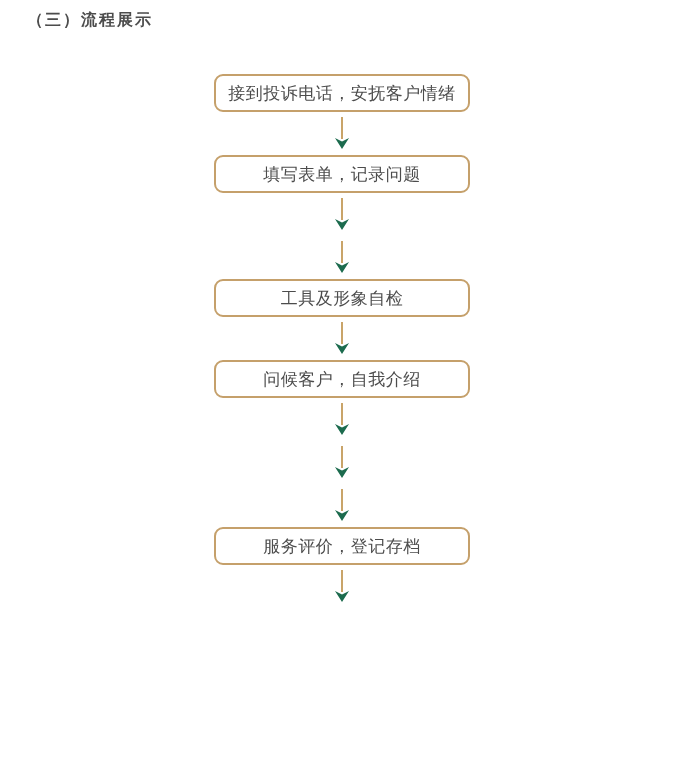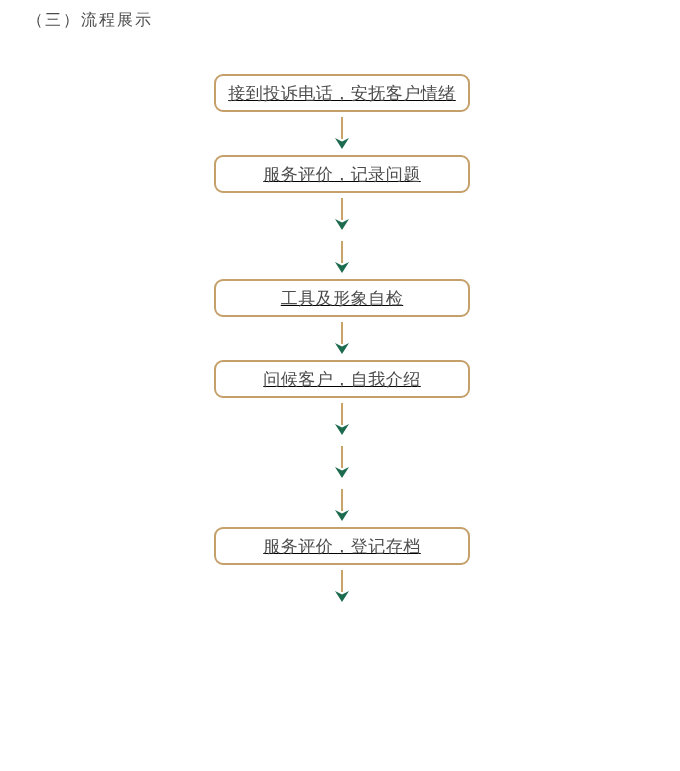--- a/index.html
+++ b/index.html
@@ -10,30 +10,30 @@
     position: relative;
     overflow: hidden;
   }
   .page-title {
     position: absolute;
     left: 27px; top: 10px;
     font-size: 16px;
     letter-spacing: 2px;
     color: var(--text-color, #4c4c4c);
     white-space: nowrap;
+    font-weight: bold;
   }
   .flow {
     position: absolute;
     top: 74px;
     left: 50%;
     transform: translateX(calc(-50% + 2px));
     display: flex;
     flex-direction: column;
     align-items: center;
-    text-decoration: underline;
   }
   .flow-box {
     width: 256px;
     height: 38px;
     border: 2px solid var(--box-border, #c5a06b);
     border-radius: 9px;
     background: #ffffff;
     display: flex;
     align-items: center;
     justify-content: center;
@@ -71,21 +71,21 @@
   </div>
 
   <div class="flow-arrow" aria-hidden="true">
     <span class="stem"></span>
     <svg width="14" height="11" viewBox="0 0 14 11">
         <path d="M0 0 L7 3.5 L14 0 L7 11 Z" fill="currentColor"></path>
       </svg>
   </div>
 
   <div class="flow-box">
-    <span>服务评价，记录问题</span>
+    <span>填写表单，记录问题</span>
   </div>
 
   <div class="flow-arrow" aria-hidden="true">
     <span class="stem"></span>
     <svg width="14" height="11" viewBox="0 0 14 11">
         <path d="M0 0 L7 3.5 L14 0 L7 11 Z" fill="currentColor"></path>
       </svg>
   </div>
 
 

